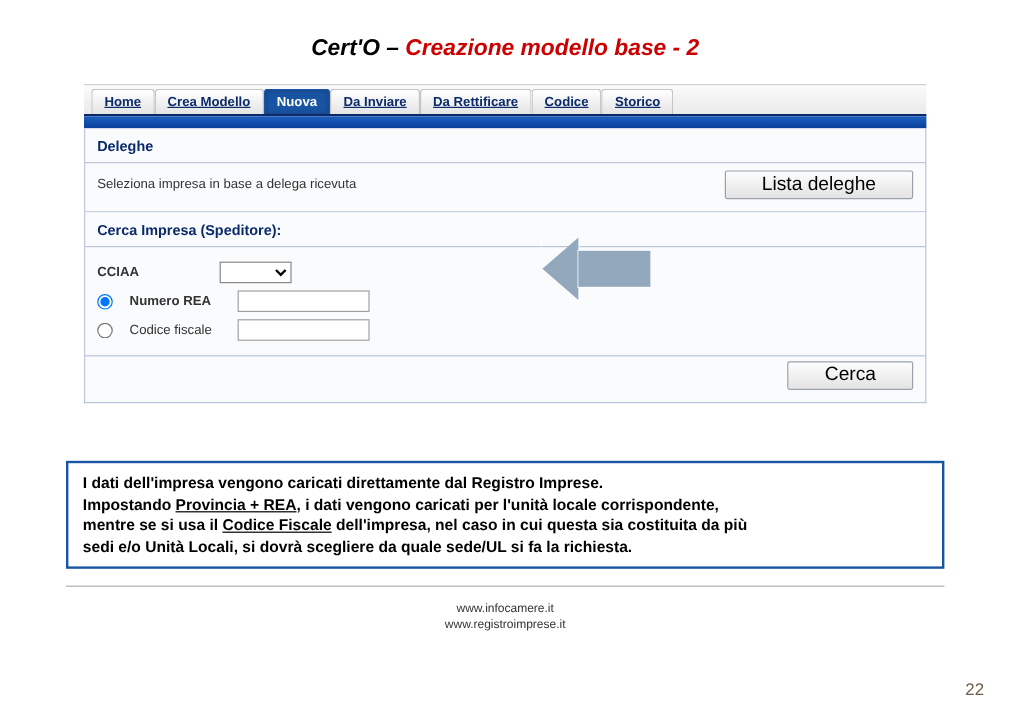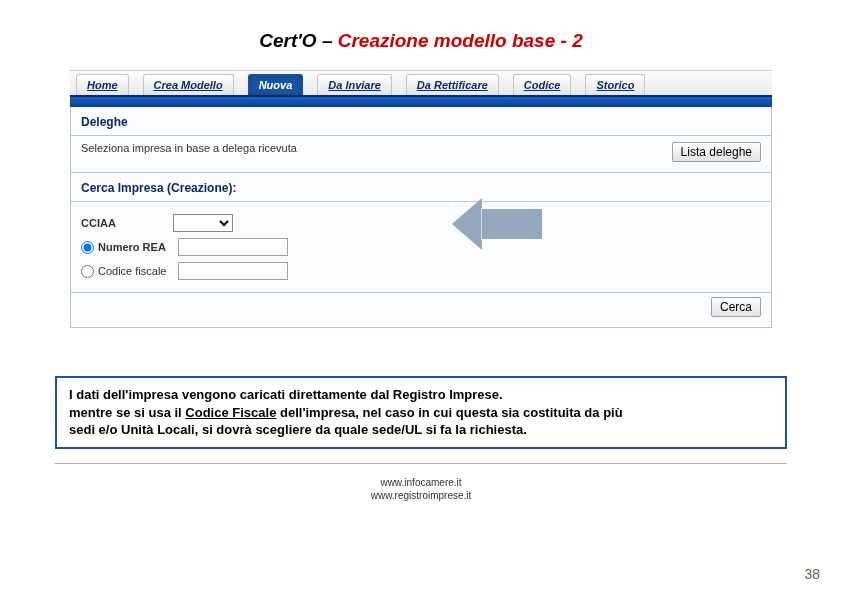--- a/index.html
+++ b/index.html
@@ -2,32 +2,32 @@
 <html><head>
 <meta charset="utf-8">
 <style>
   * { box-sizing: border-box; margin: 0; padding: 0; }
   body { width: 842px; height: 596px; font-family: Arial, sans-serif; background: #fff; position: relative; }
   .slide-title { text-align: center; font-size: 19px; font-weight: bold; font-style: italic; padding: 30px 0 18px 0; }
   .slide-title .black { color: #000; }
   .slide-title .red { color: #c00; margin-top: 16px; }
 
   .app-shell { margin: 0 70px 0 70px; }
-  .tabbar { display: flex; gap: 14px; background: linear-gradient(#fbfbfb,#eaeaea); border-top: 1px solid #d0d0d0; border-bottom: 2px solid #0a2a6a; padding: 3px 6px 0 6px; font-style: italic; }
+  .tabbar { display: flex; gap: 0; background: linear-gradient(#fbfbfb,#eaeaea); border-top: 1px solid #d0d0d0; border-bottom: 2px solid #0a2a6a; padding: 3px 6px 0 6px; }
   .tab { font-size: 11px; font-weight: bold; padding: 4px 10px; border: 1px solid #c5c5c5; border-bottom: none; border-radius: 3px 3px 0 0; background: linear-gradient(#fff,#e4e4e4); color: #0a2a6a; cursor: pointer; }
   .tab a { text-decoration: underline; color: #0a2a6a; }
   .tab.active { background: #1955a5; color: #fff; border-color: #1955a5; box-shadow: inset 0 0 6px rgba(0,0,0,0.25); }
   .bluebar { height: 10px; background: linear-gradient(#1c5fc0,#0a3f9a); }
 
   .panel { border: 1px solid #b9c6d8; border-top: none; background: #fafbfc; padding-bottom: 6px; }
   .panel-head { font-size: 12px; font-weight: bold; color: #0a2a6a; padding: 8px 10px 6px 10px; border-bottom: 1px solid #b9c6d8; }
   .panel-body { padding: 6px 10px 4px 10px; font-size: 11px; color: #333; }
-  .row-inline { display: flex; justify-content: space-between; }
-  .btn-small { font-size: 12px; padding: 2px 8px; border: 1px solid #9aa1ab; background: linear-gradient(#fdfdfd,#e3e3e3); border-radius: 2px; cursor: pointer; }
-  .formrow { display: flex; align-items: center; gap: 0; margin: 6px 0; }
+  .row-inline { display: flex; align-items: center; justify-content: space-between; }
+  .btn-small { font-size: 16px; padding: 2px 30px; border: 1px solid #9aa1ab; background: linear-gradient(#fdfdfd,#e3e3e3); border-radius: 2px; cursor: pointer; }
+  .formrow { display: flex; align-items: center; gap: 10px; margin: 6px 0; }
   .formrow label { font-size: 11px; width: 92px; }
   .formrow label.bold { font-weight: bold; }
   select.cmb { font-size: 11px; height: 18px; width: 60px; border: 1px solid #888; background: #fff; }
   input.txt { font-size: 11px; height: 18px; width: 110px; border: 1px solid #a0a0a0; padding: 0 3px; }
   input[type=radio] { margin-right: 4px; }
   .footer-row { display: flex; justify-content: flex-end; padding: 4px 10px; }
   .footer-sep { border-top: 1px solid #b9c6d8; margin-top: 2px; }
   .arrow-wrap { position: absolute; left: 452px; top: 198px; display:flex; align-items:center; }
   .arrow-shaft { width: 60px; height: 30px; background: #93a8bc; }
   .arrow-head { width: 0; height: 0; border-top: 26px solid transparent; border-bottom: 26px solid transparent; border-right: 30px solid #93a8bc; }
@@ -63,21 +63,21 @@
 
   <div class="panel">
     <div class="panel-head">Deleghe</div>
     <div class="panel-body row-inline">
       <span>Seleziona impresa in base a delega ricevuta</span>
       <button class="btn-small">Lista deleghe</button>
     </div>
   </div>
 
   <div class="panel">
-    <div class="panel-head">Cerca Impresa (Creazione):</div>
+    <div class="panel-head">Cerca Impresa (Speditore):</div>
     <div class="panel-body">
       <div class="formrow">
         <label class="bold">CCIAA</label>
         <select class="cmb"></select>
       </div>
       <div class="formrow">
         <input type="radio" name="mode" checked="" style="">
         <label class="bold" style="width:80px">Numero REA</label>
         <input class="txt" type="text" value="" style="">
       </div>
@@ -95,25 +95,28 @@
 </div>
 
 <div class="arrow-wrap">
   <div class="arrow-head"></div>
     <div class="arrow-shaft"></div>
 </div>
 
 <div class="info-box">
   <div>I dati dell'impresa vengono caricati direttamente dal Registro Imprese.</div>
   <div>
+    <span>Impostando </span><span class="ul">Provincia + REA</span><span>, i dati vengono caricati per l'unità locale corrispondente,</span>
+  </div>
+  <div>
     <span>mentre se si usa il </span><span class="ul">Codice Fiscale</span><span> dell'impresa, nel caso in cui questa sia costituita da più</span>
   </div>
   <div>sedi e/o Unità Locali, si dovrà scegliere da quale sede/UL si fa la richiesta.</div>
 </div>
 
 <div class="rule"></div>
 
 <div class="footer">
   <div>www.infocamere.it</div>
   <div>www.registroimprese.it</div>
 </div>
 
-<div class="page-no">38</div>
+<div class="page-no">22</div>
 
 </body></html>

